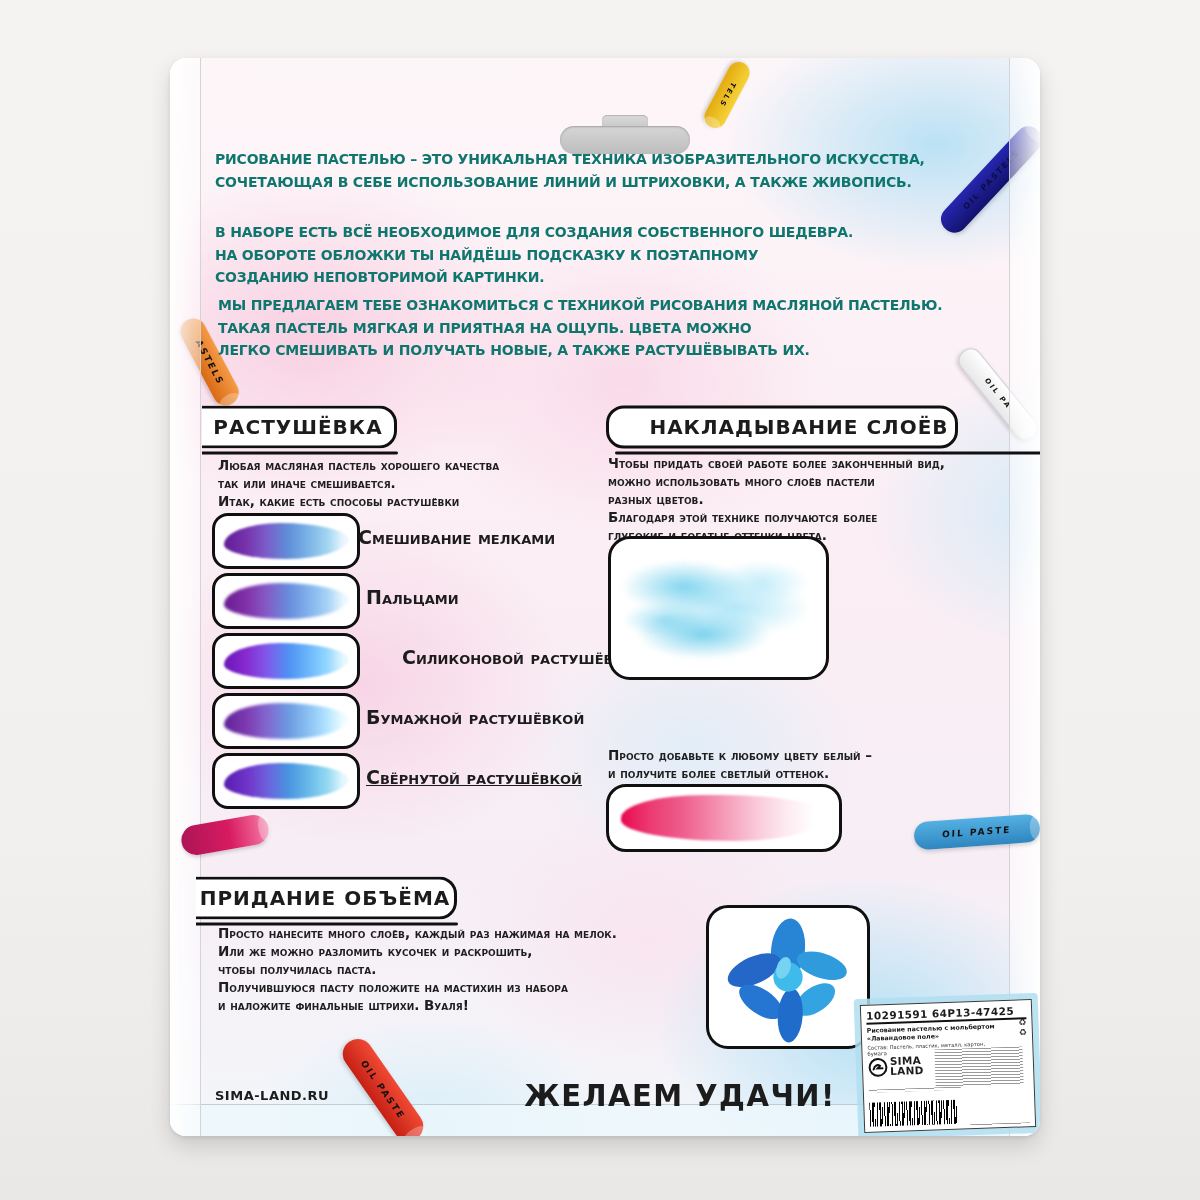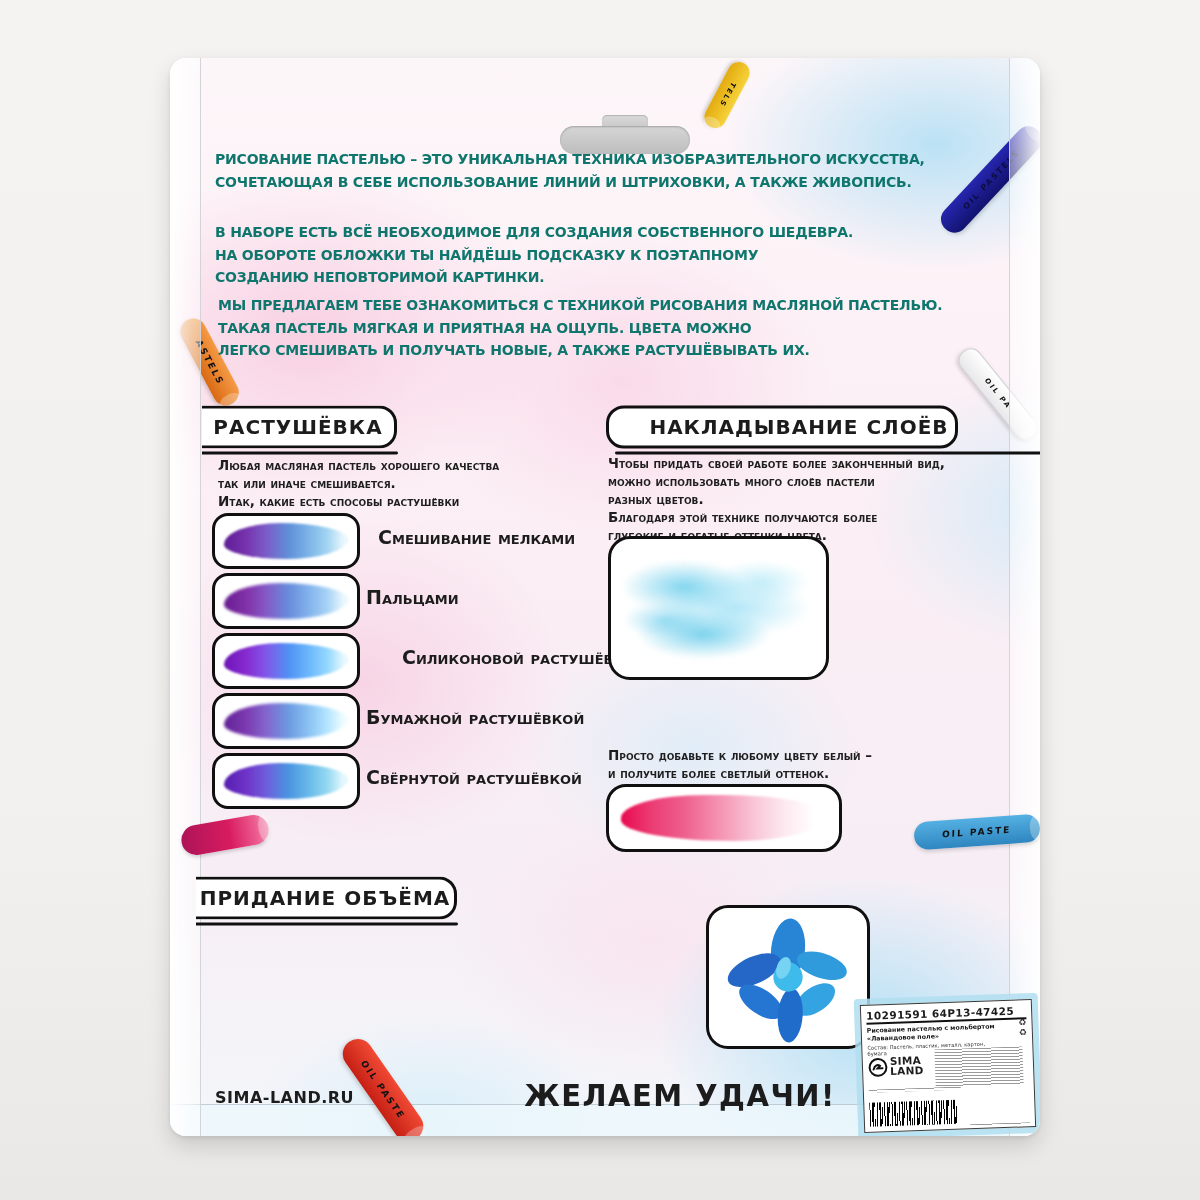--- a/index.html
+++ b/index.html
@@ -93,21 +93,21 @@
   .cr-blue{left:744px;top:760px;width:126px;height:28px;border-radius:14px;transform:rotate(-4deg);z-index:6;
     background:linear-gradient(180deg,#54b0e2,#2f86c0);}
   .cr-red{left:154px;top:1017px;width:118px;height:30px;border-radius:15px;transform:rotate(55deg);z-index:6;
     background:linear-gradient(180deg,#f04a35,#c62015);}
   
   .flower-box{border-radius:22px;}
   .flower-box svg{position:absolute;inset:0;width:100%;height:100%;}
   
   .wish{position:absolute;left:260px;top:1020px;width:500px;text-align:center;z-index:8;
     font-size:29px;font-weight:bold;letter-spacing:1.5px;transform:scaleY(1.05);}
-  .site{position:absolute;left:45px;top:1030px;z-index:8;font-size:16px;font-weight:bold;letter-spacing:.5px;}
+  .site{position:absolute;left:45px;top:1030px;z-index:8;font-size:13px;font-weight:bold;letter-spacing:.5px;}
   
   .blabel-back{position:absolute;left:686px;top:938px;width:184px;height:140px;z-index:9;
     background:rgba(176,222,240,.85);border-radius:4px;transform:rotate(-2deg);}
   .blabel{position:absolute;left:692px;top:944px;width:172px;height:128px;z-index:10;
     background:#fff;border:1.5px solid #3a3a3a;transform:rotate(-2deg);padding:4px 5px;box-sizing:border-box;}
   .bl-code{font-size:10.5px;font-weight:bold;letter-spacing:.4px;border-bottom:2px solid #111;padding-bottom:1px;}
   .bl-name{font-size:6.3px;font-weight:bold;margin-top:2px;line-height:1.25;width:128px;}
   .bl-comp{font-size:5.2px;color:#333;margin-top:2px;width:128px;}
   .bl-recycle{position:absolute;right:5px;top:18px;font-size:9px;line-height:1.1;color:#333;text-align:center;}
   .tinylines{background:repeating-linear-gradient(180deg,#9a9a9a 0 1px,transparent 1px 3px);}
@@ -166,41 +166,41 @@
     <span class="hl" data-name="section-title-blending">РАСТУШЁВКА</span>
   </div>
   <div class="txt body-txt" style="left:48px;top:398px;width:380px;" data-name="blending-body-text">Любая масляная пастель хорошего качества
 так или иначе смешивается.
 Итак, какие есть способы растушёвки
 масляной пастели?</div>
 
   <div class="sw-box small-box" style="left:42px;top:455px;" data-name="swatch-crayon-blending">
       <div class="smear" data-name="pastel-smear"></div>
     </div>
-  <div class="row-label" style="left:208px;top:468px;" data-name="blending-item-label">Смешивание мелками</div>
+  <div class="row-label" style="left:188px;top:468px;" data-name="blending-item-label">Смешивание мелками</div>
 
   <div class="sw-box small-box" style="left:42px;top:515px;" data-name="swatch-finger-blending">
       <div class="smear v2" data-name="pastel-smear"></div>
     </div>
   <div class="row-label" style="left:196px;top:528px;text-align:center;" data-name="blending-item-label">Пальцами</div>
 
   <div class="sw-box small-box" style="left:42px;top:575px;" data-name="swatch-silicone-blending">
       <div class="smear v3" data-name="pastel-smear"></div>
     </div>
   <div class="row-label" style="left:196px;top:588px;margin-left:36px;" data-name="blending-item-label">Силиконовой растушёвкой</div>
 
   <div class="sw-box small-box" style="left:42px;top:635px;" data-name="swatch-paper-blending">
       <div class="smear v4" data-name="pastel-smear"></div>
     </div>
   <div class="row-label" style="left:196px;top:648px;" data-name="blending-item-label">Бумажной растушёвкой</div>
 
   <div class="sw-box small-box" style="left:42px;top:695px;" data-name="swatch-rolled-blending">
       <div class="smear v5" data-name="pastel-smear"></div>
     </div>
-  <div class="row-label" style="left:196px;top:708px;" data-name="blending-item-label">Свёрнутой растушёвкой</div>
+  <div class="row-label" style="left:196px;top:708px;text-decoration:underline;" data-name="blending-item-label">Свёрнутой растушёвкой</div>
 
   <div class="hdr anchor-right" style="left:436px;top:347px;width:312px;" data-name="section-header-layering">
     <span class="hl" data-name="section-title-layering">НАКЛАДЫВАНИЕ СЛОЁВ</span>
   </div>
   <style>.hdr[data-name="section-header-layering"]::after{right:-96px;}</style>
   <div class="txt body-txt" style="left:438px;top:396px;width:420px;" data-name="layering-body-text">Чтобы придать своей работе более законченный вид,
 можно использовать много слоёв пастели
 разных цветов.
 Благодаря этой технике получаются более
 глубокие и богатые оттенки цвета.</div>
@@ -211,20 +211,25 @@
   <style>.hdr[data-name="section-header-lightening"]::after{right:-142px;}</style>
   <div class="txt body-txt" style="left:438px;top:688px;width:420px;" data-name="lightening-body-text">Просто добавьте к любому цвету белый –
 и получите более светлый оттенок.</div>
   <div class="sw-box" style="left:436px;top:726px;width:230px;height:62px;border-radius:20px;" data-name="lightening-swatch">
     <div class="pink-smear" data-name="pink-gradient-smear"></div>
   </div>
 
   <div class="hdr anchor-left" style="left:26px;top:818px;width:258px;" data-name="section-header-volume">
     <span class="hl" data-name="section-title-volume">ПРИДАНИЕ ОБЪЁМА</span>
   </div>
+  <div class="txt body-txt" style="left:48px;top:866px;width:480px;" data-name="volume-body-text-1">Просто нанесите много слоёв, каждый раз нажимая на мелок.
+Или же можно разломить кусочек и раскрошить,
+чтобы получилась паста.
+Получившуюся пасту положите на мастихин из набора
+и наложите финальные штрихи. Вуаля!</div>
   <div class="sw-box flower-box" style="left:536px;top:847px;width:158px;height:138px;" data-name="volume-swatch-flower">
     <svg viewBox="0 0 140 120" data-name="blue-flower-painting">
       <g opacity="0.95">
         <ellipse cx="70" cy="36" rx="15" ry="28" transform="rotate(6 70 36)" fill="#1d7fd4"></ellipse>
         <ellipse cx="40" cy="54" rx="25" ry="12" transform="rotate(-24 40 54)" fill="#1a5fc4"></ellipse>
         <ellipse cx="100" cy="50" rx="23" ry="11" transform="rotate(18 100 50)" fill="#2496dc"></ellipse>
         <ellipse cx="46" cy="82" rx="22" ry="11" transform="rotate(34 46 82)" fill="#1a6fd0"></ellipse>
         <ellipse cx="94" cy="80" rx="20" ry="11" transform="rotate(-34 94 80)" fill="#2a9fe0"></ellipse>
         <ellipse cx="72" cy="94" rx="11" ry="24" transform="rotate(4 72 94)" fill="#1565c8"></ellipse>
         <circle cx="70" cy="60" r="13" fill="#35b8ea"></circle>

